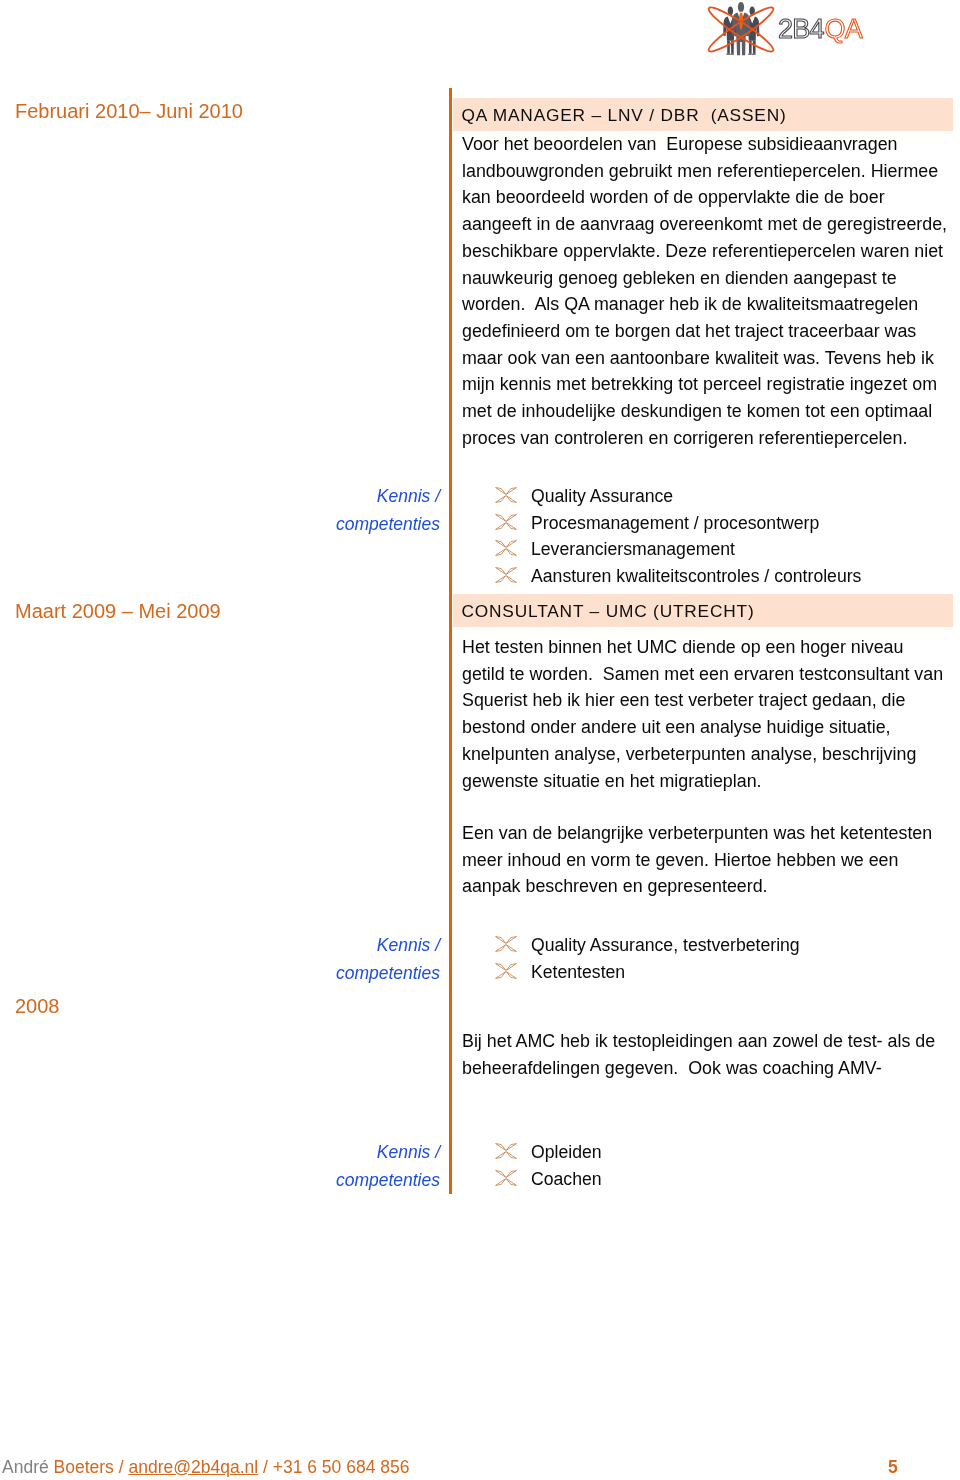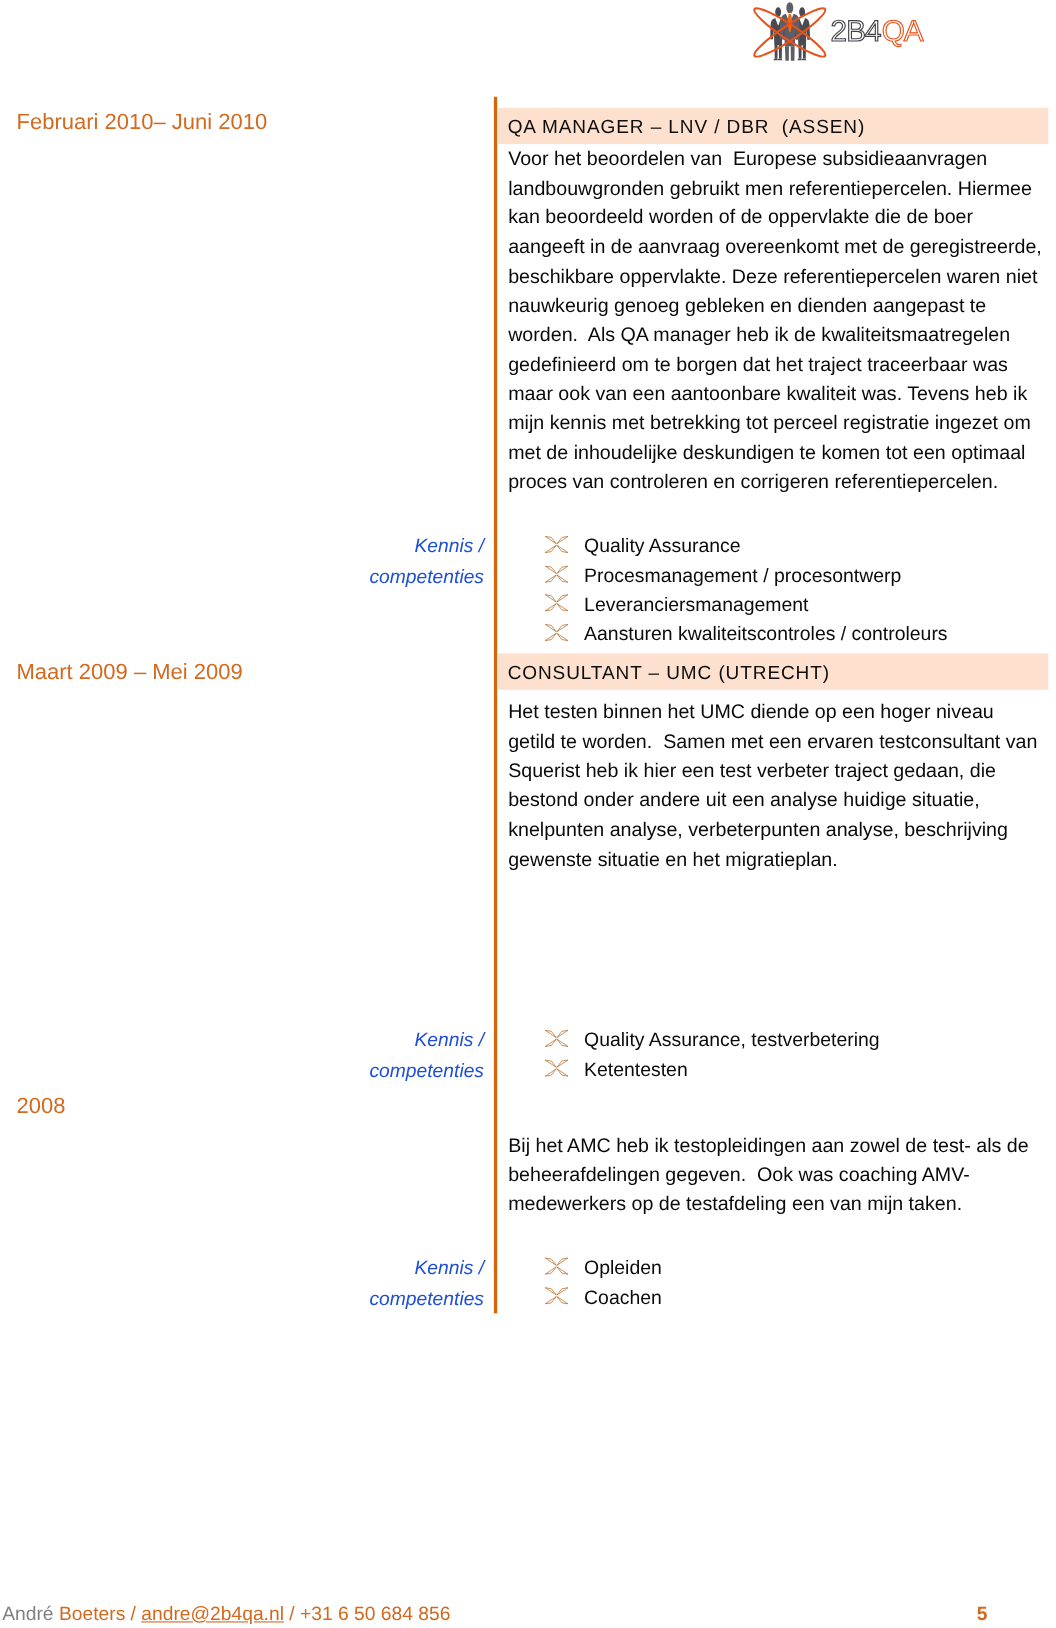--- a/index.html
+++ b/index.html
@@ -2,21 +2,21 @@
 <html><head>
 <meta charset="utf-8">
 <style>
   html,body{margin:0;padding:0;background:#fff;}
   body{width:960px;height:1480px;
        font-family:"Liberation Sans",sans-serif;
        -webkit-font-smoothing:antialiased;}
   .page{position:relative;width:960px;height:1480px;overflow:hidden;background:#fff;}
 
   
-  .logo{position:absolute;left:673px;top:0px;width:190px;height:56px;}
+  .logo{position:absolute;left:696px;top:0px;width:190px;height:56px;}
 
   
   .vrule{position:absolute;left:449px;top:88px;width:2.6px;height:1106px;background:#D9650A;}
 
   
   .date{position:absolute;left:15px;color:#D2691E;font-size:20px;white-space:pre;}
 
   
   .titleband{position:absolute;left:452.5px;width:500px;height:33px;background:#FDE0CE;text-align:right;}
   .titleband span{position:absolute;left:9px;top:7px;color:#0D0D0D;font-size:17.3px;letter-spacing:0.82px;white-space:pre;}
@@ -142,20 +142,21 @@
           </svg></span>
         <span class="txt">Aansturen kwaliteitscontroles / controleurs</span>
       </div>
     </div>
 
   <div class="date" style="top:600px">Maart 2009 – Mei 2009</div>
   <div class="titleband" style="top:594px">
     <span>CONSULTANT – UMC (UTRECHT)</span>
   </div>
   <div class="para" style="top:634px"><div>Het testen binnen het UMC diende op een hoger niveau</div><div>getild te worden.  Samen met een ervaren testconsultant van</div><div>Squerist heb ik hier een test verbeter traject gedaan, die</div><div>bestond onder andere uit een analyse huidige situatie,</div><div>knelpunten analyse, verbeterpunten analyse, beschrijving</div><div>gewenste situatie en het migratieplan.</div></div>
+  <div class="para" style="top:820px"><div>Een van de belangrijke verbeterpunten was het ketentesten</div><div>meer inhoud en vorm te geven. Hiertoe hebben we een</div><div>aanpak beschreven en gepresenteerd.</div></div>
 
   <div class="klabel" style="left:240px;top:932px">
     <div>Kennis /</div>
     <div>competenties</div>
   </div>
   <div class="skills" style="top:935px">
       <div class="skillrow">
         <span class="bul"><svg viewBox="0 0 22 16" width="22" height="16">
             <g fill="none" stroke="#B5651D" stroke-width="0.65" stroke-linejoin="miter">
               <path d="M0.6 0.6 L10.7 7.3 L6.2 1.6 Z"></path>
@@ -173,21 +174,21 @@
               <path d="M21.4 0.6 L11.3 7.3 L15.8 1.6 Z"></path>
               <path d="M0.6 15.4 L10.7 8.7 L6.2 14.4 Z"></path>
               <path d="M21.4 15.4 L11.3 8.7 L15.8 14.4 Z"></path>
             </g>
           </svg></span>
         <span class="txt">Ketentesten</span>
       </div>
     </div>
 
   <div class="date" style="top:995px">2008</div>
-  <div class="para" style="top:1028px"><div>Bij het AMC heb ik testopleidingen aan zowel de test- als de</div><div>beheerafdelingen gegeven.  Ook was coaching AMV-</div><div>medewerkers op de testafdeling een van mijn taken.</div></div>
+  <div class="para" style="top:1028px"><div>Bij het AMC heb ik testopleidingen aan zowel de test- als de</div><div>beheerafdelingen gegeven.  Ook was coaching AMV-</div></div>
 
   <div class="klabel" style="left:240px;top:1139px">
     <div>Kennis /</div>
     <div>competenties</div>
   </div>
   <div class="skills" style="top:1142px">
       <div class="skillrow">
         <span class="bul"><svg viewBox="0 0 22 16" width="22" height="16">
             <g fill="none" stroke="#B5651D" stroke-width="0.65" stroke-linejoin="miter">
               <path d="M0.6 0.6 L10.7 7.3 L6.2 1.6 Z"></path>

